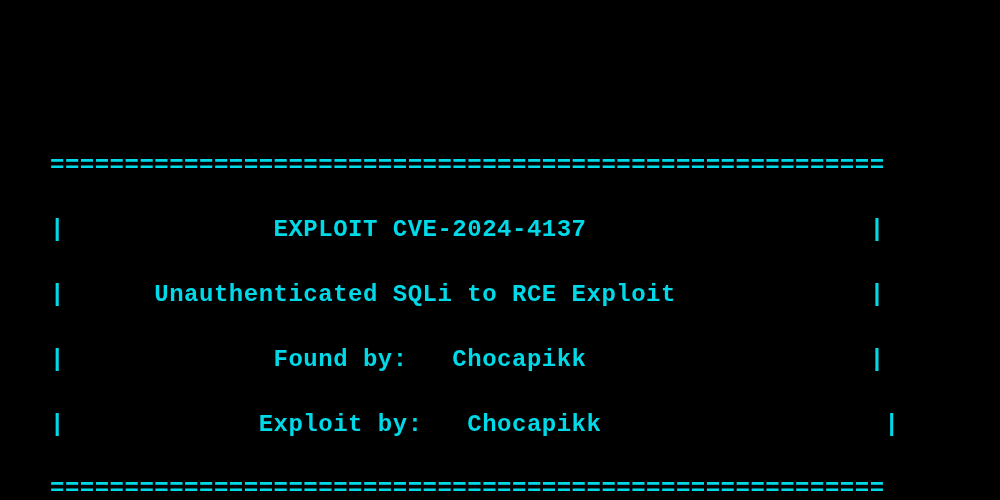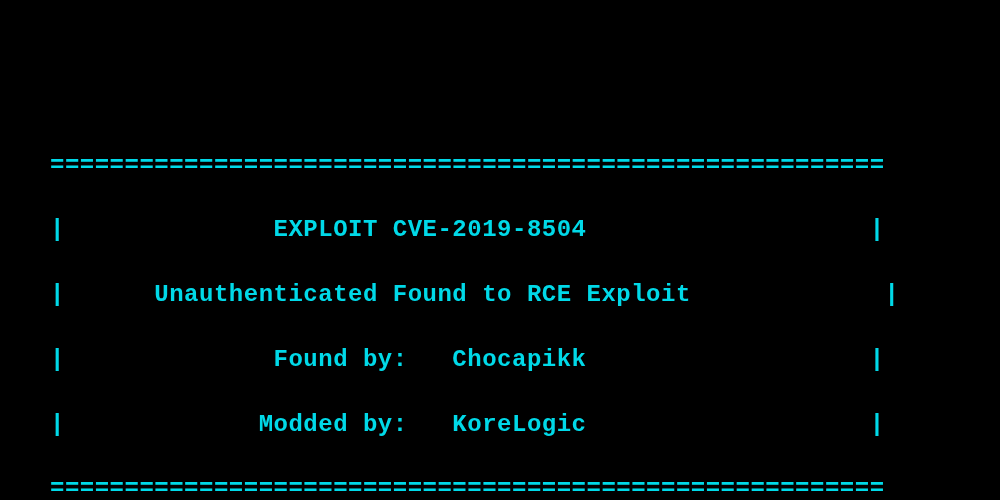--- a/index.html
+++ b/index.html
@@ -24,24 +24,24 @@
   .line {
     white-space: pre;
   }
 </style>
 </head>
 <body>
 
 
 
 <div class="line">========================================================</div>
-<div class="line">|              EXPLOIT CVE-2019-8504                   |</div>
-<div class="line">|      Unauthenticated Found to RCE Exploit             |</div>
+<div class="line">|              EXPLOIT CVE-2024-4137                   |</div>
+<div class="line">|      Unauthenticated SQLi to RCE Exploit             |</div>
 <div class="line">|              Found by:   Chocapikk                   |</div>
-<div class="line">|             Modded by:   KoreLogic                   |</div>
+<div class="line">|             Exploit by:   Chocapikk                   |</div>
 <div class="line">========================================================</div>
 
 
 
 
 
 
 
 
 

